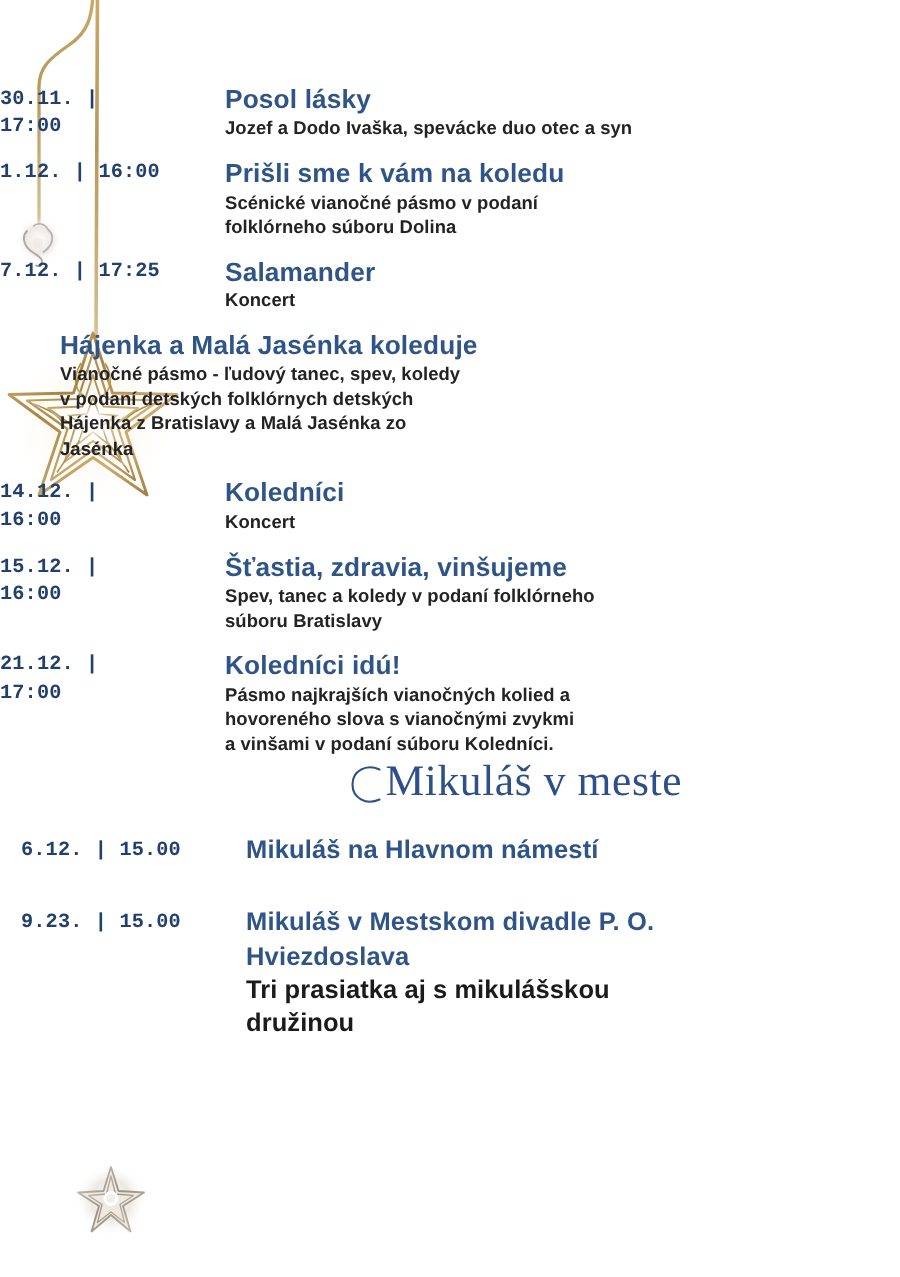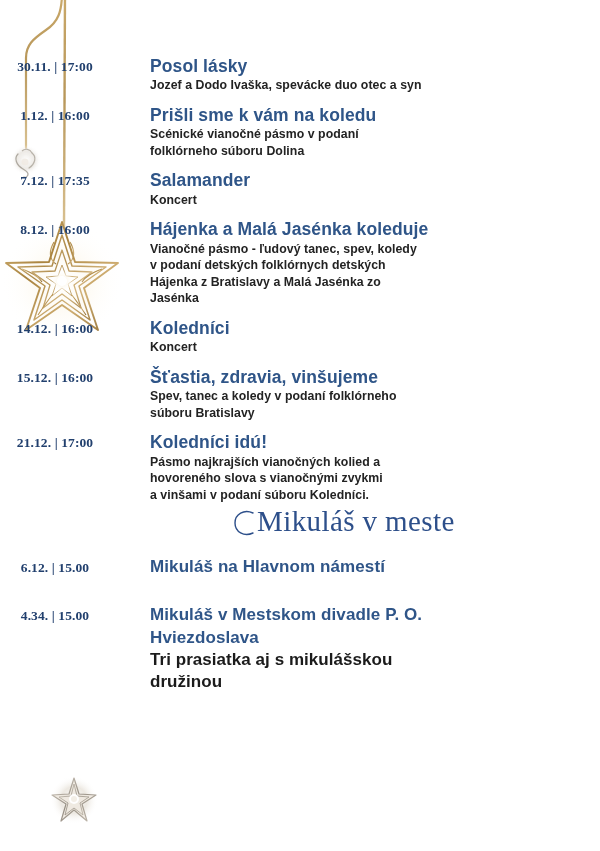--- a/index.html
+++ b/index.html
@@ -43,29 +43,29 @@
     width: 600px;
   }
   .event-row {
     display: flex;
     align-items: flex-start;
     margin-bottom: 11px;
   }
   .event-date {
     width: 110px;
     min-width: 110px;
-    text-align: center;
+    text-align: left;
     padding-right: 0;
     color: #22406e;
     font-size: 13.5px;
     font-weight: 700;
     letter-spacing: 0.1px;
     line-height: 1.35;
     padding-top: 2px;
-    font-family: Liberation Serif, serif;
+    font-family: Liberation Mono, monospace;
   }
   .event-body {
     margin-left: 40px;
     max-width: 330px;
   }
   .event-title {
     color: #2f5588;
     font-size: 17.5px;
     font-weight: 700;
     line-height: 1.16;
@@ -111,21 +111,21 @@
     line-height: 1;
   }
 
   
   .mikulas {
     position: absolute;
     left: 0;
     top: 556px;
     width: 600px;
   }
-  .mikulas .event-row { margin-bottom: 26px; }
+  .mikulas .event-row { margin-bottom: 26px; margin-left: 14px; }
   .mikulas .event-date {
     font-size: 13.5px;
     padding-top: 3px;
   }
   .mikulas .event-title {
     font-size: 17px;
     font-weight: 600;
     line-height: 1.32;
   }
   .mikulas .event-subtitle {
@@ -244,31 +244,30 @@
     <div class="event-body">
       <div class="event-title">Prišli sme k vám na koledu</div>
       <div class="event-desc">
         <span class="line">Scénické vianočné pásmo v podaní</span>
         <span class="line">folklórneho súboru Dolina</span>
       </div>
     </div>
   </div>
 
   <div class="event-row">
-    <div class="event-date">7.12. | 17:35</div>
+    <div class="event-date">7.12. | 17:25</div>
     <div class="event-body">
       <div class="event-title">Salamander</div>
       <div class="event-desc">
         <span class="line">Koncert</span>
       </div>
     </div>
   </div>
 
   <div class="event-row">
-    <div class="event-date">8.12. | 16:00</div>
     <div class="event-body">
       <div class="event-title">Hájenka a Malá Jasénka koleduje</div>
       <div class="event-desc">
         <span class="line">Vianočné pásmo - ľudový tanec, spev, koledy</span>
         <span class="line">v podaní detských folklórnych detských</span>
         <span class="line">Hájenka z Bratislavy a Malá Jasénka zo</span>
         <span class="line">Jasénka</span>
       </div>
     </div>
   </div>
@@ -322,21 +321,21 @@
   <div class="event-row">
     <div class="event-date">6.12. | 15.00</div>
     <div class="event-body">
       <div class="event-title">
         <span class="line">Mikuláš na Hlavnom námestí</span>
       </div>
     </div>
   </div>
 
   <div class="event-row">
-    <div class="event-date">4.34. | 15.00</div>
+    <div class="event-date">9.23. | 15.00</div>
     <div class="event-body">
       <div class="event-title">
         <span class="line">Mikuláš v Mestskom divadle</span>
         <span class="line">P. O. Hviezdoslava</span>
       </div>
       <div class="event-subtitle">
         <span class="line">Tri prasiatka aj s mikulášskou</span>
         <span class="line">družinou</span>
       </div>
     </div>

